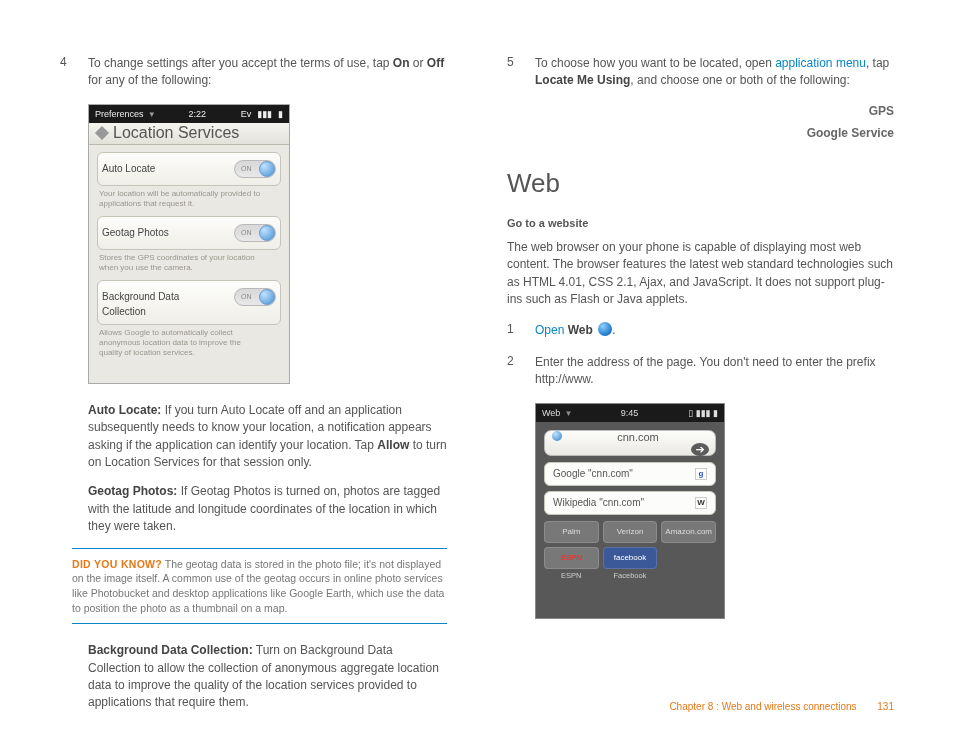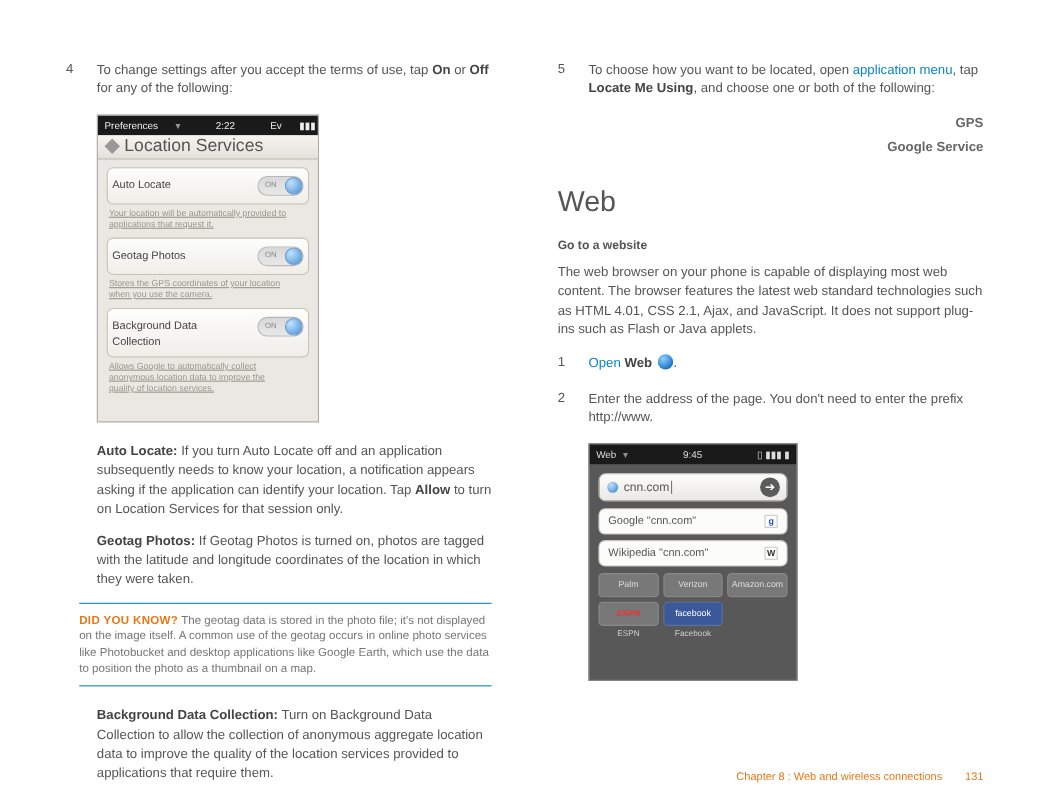--- a/index.html
+++ b/index.html
@@ -45,21 +45,21 @@
   .footer .pg { color: #e67817; margin-left: 18px; }
 
   
   .phone1 {
     width: 202px; height: 280px; border: 1px solid #aaa;
     margin: 4px 0 18px 28px; background: #e9e8e3;
     font-family: Arial, sans-serif; position: relative; overflow: hidden;
   }
   .ph-status {
     height: 18px; background: #1a1a1a; color: #eee; font-size: 9px;
-    display: flex; align-items: center; padding: 0 6px; gap: 16px;
+    display: flex; align-items: center; padding: 0 6px; gap: 6px;
   }
   .ph-status .fill { flex: 1; }
   .ph-title {
     height: 22px; background: linear-gradient(#f5f4ef,#e2e1da);
     border-bottom: 1px solid #bcb9ae; display: flex; align-items: center;
     padding: 0 8px; font-size: 16px; color: #555; gap: 6px;
   }
   .diamond { width:10px; height:10px; background:#999; transform: rotate(45deg); display:inline-block; }
   .card {
     margin: 7px 8px 0 8px; background: linear-gradient(#fdfdfb,#efeee8);
@@ -71,36 +71,36 @@
     width: 42px; height: 18px; background: linear-gradient(#d8d8d8,#e8e8e8);
     border:1px solid #b8b8b8; border-radius: 10px; position: relative; font-size:7px;
     display:flex; align-items:center; color:#888;
   }
   .toggle .txt { margin-left:6px; }
   .toggle .knob {
     width:16px; height:16px; border-radius:50%;
     background: radial-gradient(circle at 30% 30%, #bfe3ff, #4a8fd6);
     border:1px solid #6a9ccf; position:absolute; right:0; top:0;
   }
-  .desc { margin: 3px 28px 0 10px; font-size: 8px; color: #9a978c; line-height: 1.25; text-decoration: underline; }
+  .desc { margin: 3px 28px 0 10px; font-size: 8px; color: #9a978c; line-height: 1.25; }
 
   
   .phone2 {
     width: 190px; height: 216px; border: 1px solid #888;
     margin: 8px 0 0 28px; background: #585858; position: relative; overflow:hidden;
     font-family: Arial, sans-serif;
   }
   .ph2-status {
     height: 18px; background:#1a1a1a; color:#ddd; font-size:9px;
     display:flex; align-items:center; padding:0 6px; gap:6px;
   }
   .ph2-url {
     margin: 8px 8px 6px 8px; height:26px; background: linear-gradient(#fdfdfb,#e9e8e3);
     border:1px solid #bbb; border-radius:7px; display:flex; align-items:center;
-    padding: 0 6px 0 22px; font-size:11px; color:#555; position:relative;
+    padding: 0 6px 0 22px; font-size:11px; color:#555; position:relative;flex-direction:column;
   }
   .ph2-url .go {
     width:18px; height:18px; border-radius:50%;
     background:#5b5b5b; color:#fff; display:flex; align-items:center; justify-content:center;
     font-size:11px; margin-left:auto;
   }
   .ph2-url::before {
     content:""; position:absolute; left:7px; width:10px; height:10px;
     background: radial-gradient(circle at 35% 30%, #bfe3ff, #2f7fc7); border-radius:50%;
   }

